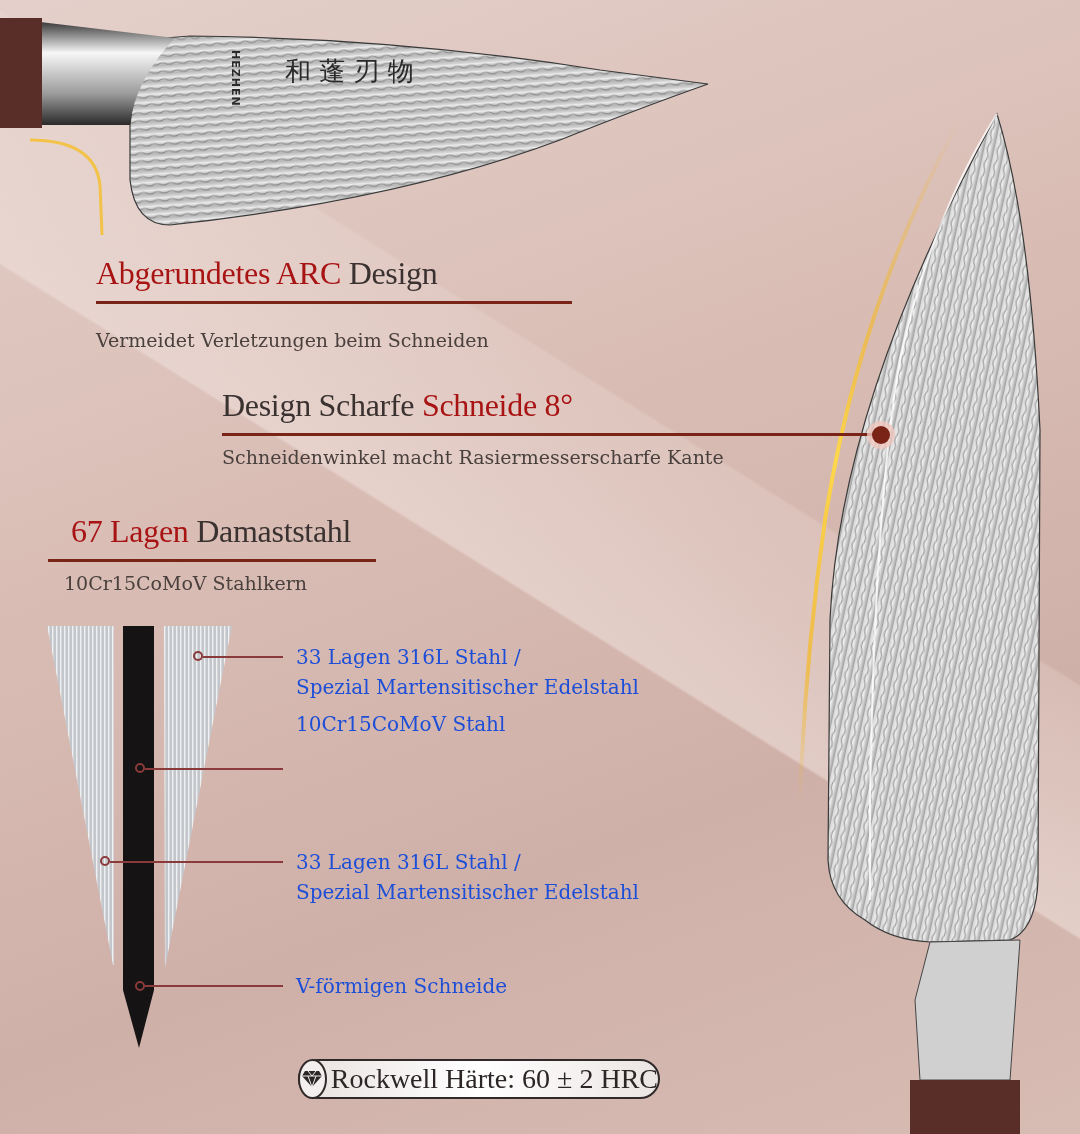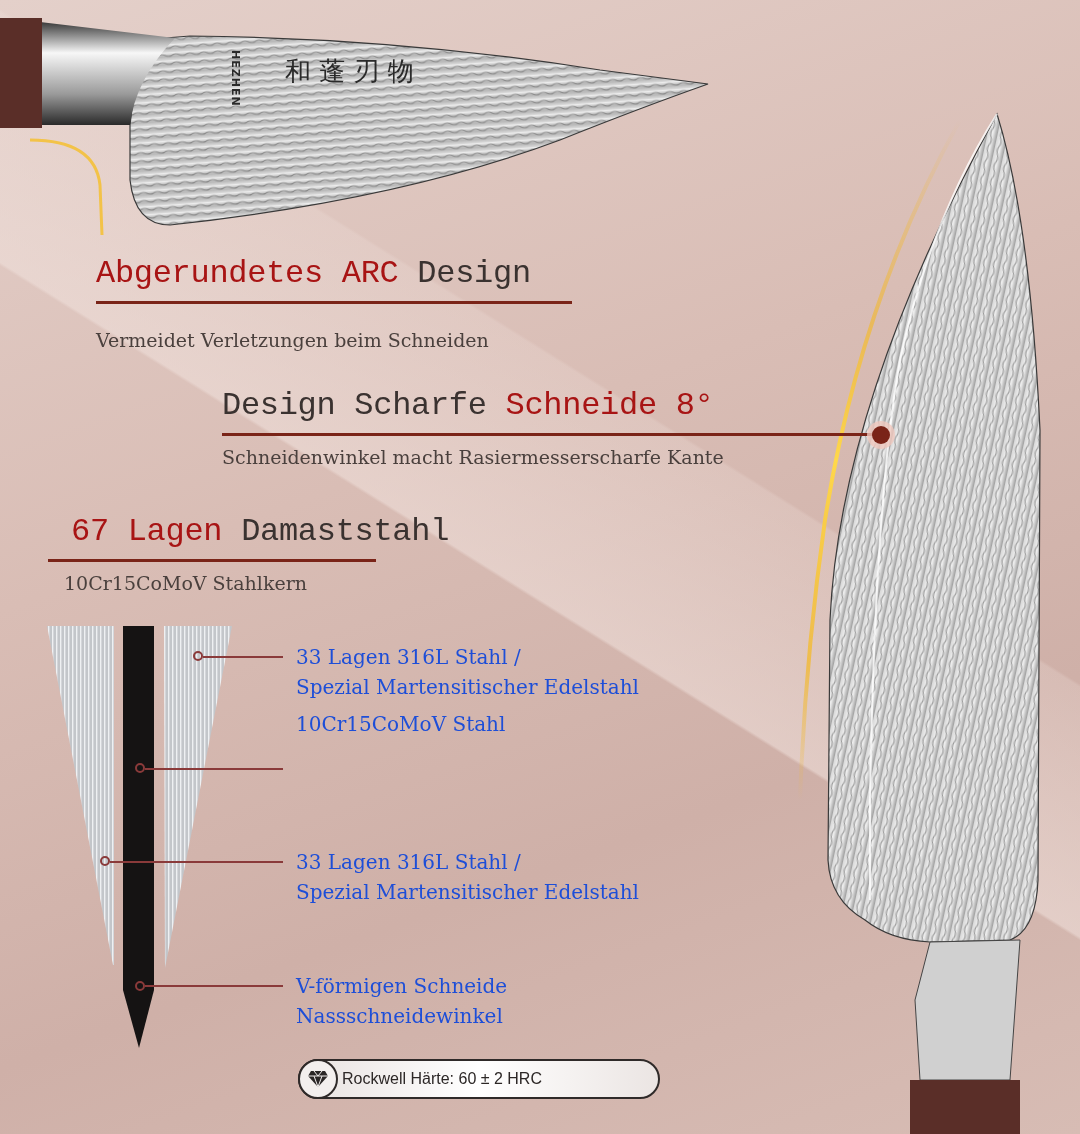--- a/index.html
+++ b/index.html
@@ -9,21 +9,21 @@
     background: linear-gradient(160deg, #e4d0ca 0%, #d9bdb5 40%, #cfb0a8 70%, #d7bcb4 100%);
   }
   .bg-band {
     position: absolute; left: 0; top: 0; width: 1080px; height: 1134px;
     background: linear-gradient(32deg, rgba(255,255,255,0) 0%, rgba(255,255,255,0) 48%, rgba(240,225,220,0.55) 48.2%, rgba(240,225,220,0.25) 62%, rgba(255,255,255,0) 62.2%);
     pointer-events: none;
   }
   .abs { position: absolute; }
 
   
-  .heading { font-family: Liberation Mono, monospace; font-size: 32px; color: #3a3230; white-space: nowrap; letter-spacing: -0.3px; }
+  .heading { font-family: Liberation Serif, serif; font-size: 32px; color: #3a3230; white-space: nowrap; letter-spacing: -0.3px; }
   .heading .red { color: #a81414; }
   .rule { height: 3px; background: #7a2418; }
   .sub { font-family: "DejaVu Serif", serif; font-size: 19px; color: #4a403d; white-space: nowrap; }
 
   
   .layer-label { font-family: "DejaVu Serif", serif; font-size: 20px; color: #1d4ed8; line-height: 30px; white-space: nowrap; }
   .leader { height: 2px; background: #8a3a3a; }
   .node { width: 10px; height: 10px; border-radius: 50%; border: 2px solid #8a3a3a; background: transparent; box-sizing: border-box; }
 
   
@@ -31,21 +31,21 @@
     position: absolute; left: 298px; top: 1059px; width: 362px; height: 40px;
     border-radius: 22px; border: 2px solid #2f2a29;
     background: linear-gradient(90deg, #e8e2e0, #ffffff 50%, #ebe5e3);
     box-sizing: border-box; display: flex; align-items: center;
   }
   .badge-icon {
     width: 40px; height: 40px; border-radius: 50%; border: 2px solid #2f2a29;
     margin-left: -2px; box-sizing: border-box; background: #f3efee;
     display: flex; align-items: center; justify-content: center;
   }
-  .badge-text { font-family: Liberation Sans, sans-serif; font-size: 16px; color: #2c2726; margin-left: 4px; white-space: nowrap; }
+  .badge-text { font-family: Liberation Serif, serif; font-size: 28px; color: #2c2726; margin-left: 4px; white-space: nowrap; }
   .handle {
     background:
       repeating-linear-gradient(90deg, rgba(230,190,170,0.35) 0 1px, rgba(0,0,0,0) 1px 4px),
       repeating-linear-gradient(0deg, rgba(230,190,170,0.25) 0 1px, rgba(0,0,0,0) 1px 5px),
       #5a2e28;
   }
 </style>
 </head>
 <body>
 
@@ -154,21 +154,20 @@
 </div>
 <div class="abs layer-label" style="left:296px;top:709px;">
   <div>10Cr15CoMoV Stahl</div>
 </div>
 <div class="abs layer-label" style="left:296px;top:847px;">
   <div>33 Lagen 316L Stahl /</div>
   <div>Spezial Martensitischer Edelstahl</div>
 </div>
 <div class="abs layer-label" style="left:296px;top:971px;">
   <div>V-förmigen Schneide</div>
-  <div>Nassschneidewinkel</div>
 </div>
 
 <div class="badge">
   <div class="badge-icon">
     <svg width="22" height="18" viewBox="0 0 22 18">
       <polygon points="4,1 18,1 21,6 11,17 1,6" fill="#2a2626"></polygon>
       <path d="M1 6 H21 M7 1 L11 6 L15 1 M7 6 L11 17 L15 6" stroke="#f3efee" stroke-width="1" fill="none"></path>
     </svg>
   </div>
   <span class="badge-text">Rockwell Härte: 60 ± 2 HRC</span>

